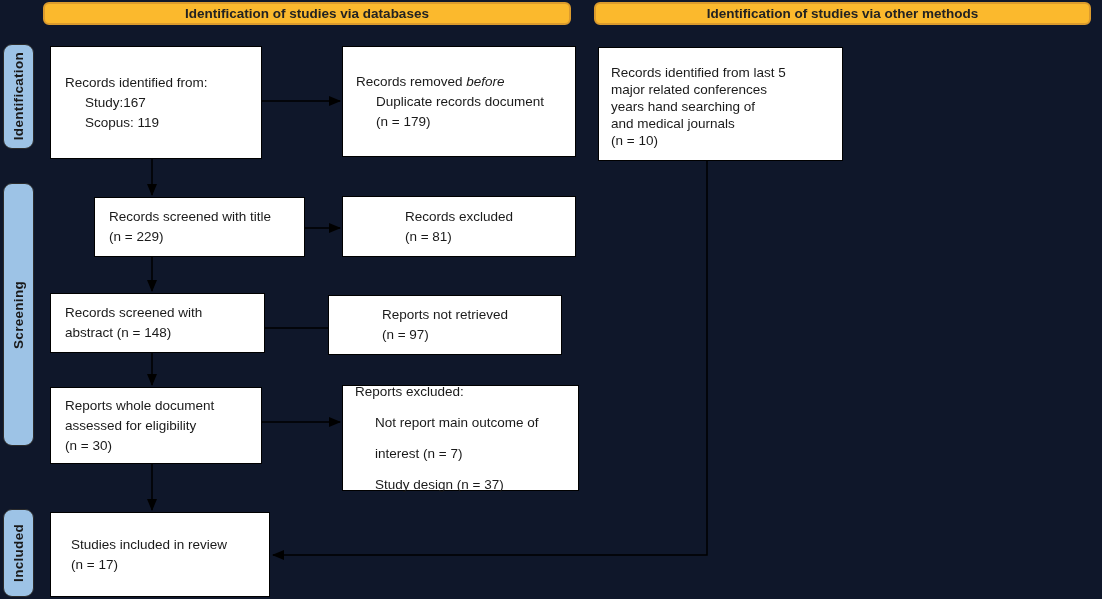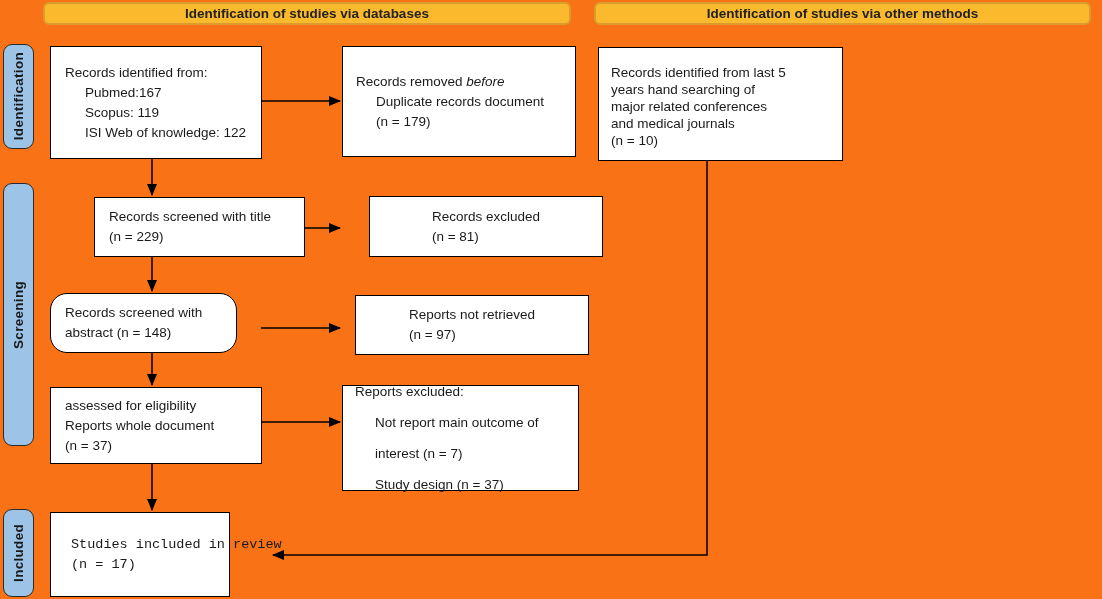--- a/index.html
+++ b/index.html
@@ -1,17 +1,17 @@
 <!DOCTYPE html>
 <html><head>
 <meta charset="utf-8">
 <style>
   html,body { margin:0; padding:0; background:#ffffff; }
   #stage {
-    position:relative; width:1102px; height:599px; background:#f97316;
+    position:relative; width:1102px; height:599px; background:#0f172a;
     font-family:"Liberation Sans", sans-serif; color:#1a1a1a; overflow:hidden;
   }
   
   .banner {
     position:absolute; top:2px; height:23px;
     background:var(--banner-fill,#FBB92D);
     border:2px solid var(--banner-border,#DB9B2D);
     border-radius:6px;
     display:flex; align-items:center; justify-content:center;
     font-weight:bold; font-size:13.5px; color:#222222;
@@ -38,32 +38,32 @@
   #side-included       { top:509px; height:88px;  }
 
   
   .fbox {
     position:absolute; background:#ffffff; border:1.5px solid #000000;
     box-sizing:border-box; font-size:13.5px; line-height:20px;
     display:flex; flex-direction:column; justify-content:center;
   }
   .fbox .line { white-space:nowrap; }
   .fbox .indent { padding-left:20px; }
-  .fbox.centered { align-items:center;margin-left:27px; }
+  .fbox.centered { align-items:center; }
 
   #box-records-identified { left:50px;  top:46px;  width:212px; height:113px; padding-left:14px; }
   #box-records-removed    { left:342px; top:46px;  width:234px; height:111px; padding-left:13px; }
   #box-records-other      { left:598px; top:47px;  width:245px; height:114px; padding:4px 12px 0 12px; line-height:17px; justify-content:center; }
   #box-screened-title     { left:50px;  top:197px; width:211px; height:60px;  padding-left:14px;margin-left:44px; }
   #box-records-excluded   { left:342px; top:196px; width:234px; height:61px;  }
-  #box-screened-abstract  { left:50px;  top:293px; width:187px; height:60px;  padding-left:14px;border-radius:17px; }
+  #box-screened-abstract  { left:50px;  top:293px; width:215px; height:60px;  padding-left:14px; }
   #box-not-retrieved      { left:328px; top:295px; width:234px; height:60px;  }
   #box-assessed           { left:50px;  top:387px; width:212px; height:77px;  padding-left:14px; }
   #box-reports-excluded   { left:342px; top:385px; width:237px; height:106px; padding-left:12px; line-height:19px;gap:12px; }
-  #box-included-review    { left:50px;  top:512px; width:180px; height:85px;  padding-left:20px;font-family:Liberation Mono, monospace; }
+  #box-included-review    { left:50px;  top:512px; width:220px; height:85px;  padding-left:20px; }
 
   
   #connectors { position:absolute; left:0; top:0; width:1102px; height:599px; pointer-events:none; }
 </style>
 </head>
 <body>
 
 <div id="stage" style="--banner-fill: #FBB92D; --banner-border: #DB9B2D; --sidebar-fill: #9DC3E6;">
 
   <div class="banner" id="banner-db">
@@ -98,35 +98,34 @@
     <line x1="152" y1="159" x2="152" y2="195" stroke="#000" stroke-width="1.5" marker-end="url(#ah)"></line>
     <line x1="152" y1="257" x2="152" y2="291" stroke="#000" stroke-width="1.5" marker-end="url(#ah)"></line>
     <line x1="152" y1="353" x2="152" y2="385" stroke="#000" stroke-width="1.5" marker-end="url(#ah)"></line>
     <line x1="152" y1="464" x2="152" y2="510" stroke="#000" stroke-width="1.5" marker-end="url(#ah)"></line>
 
     <polyline points="707,161 707,555 273,555" fill="none" stroke="#000" stroke-width="1.5" marker-end="url(#ah)"></polyline>
   </svg>
 
   <div class="fbox" id="box-records-identified">
     <div class="line">Records identified from:</div>
-    <div class="line indent">Pubmed:167</div>
+    <div class="line indent">Study:167</div>
     <div class="line indent">Scopus: 119</div>
-    <div class="line indent">ISI Web of knowledge: 122</div>
   </div>
 
   <div class="fbox" id="box-records-removed">
     <div class="line"><span>Records removed </span><i>before</i></div>
     <div class="line indent">Duplicate records document</div>
     <div class="line indent">(n = 179)</div>
   </div>
 
   <div class="fbox" id="box-records-other">
     <div class="line">Records identified from last 5</div>
+    <div class="line">major related conferences</div>
     <div class="line">years hand searching of</div>
-    <div class="line">major related conferences</div>
     <div class="line">and medical journals</div>
     <div class="line">(n = 10)</div>
   </div>
 
   <div class="fbox" id="box-screened-title">
     <div class="line">Records screened with title</div>
     <div class="line">(n = 229)</div>
   </div>
 
   <div class="fbox centered" id="box-records-excluded">
@@ -142,23 +141,23 @@
   </div>
 
   <div class="fbox centered" id="box-not-retrieved">
     <div>
       <div class="line">Reports not retrieved</div>
       <div class="line">(n = 97)</div>
     </div>
   </div>
 
   <div class="fbox" id="box-assessed">
+    <div class="line">Reports whole document</div>
     <div class="line">assessed for eligibility</div>
-    <div class="line">Reports whole document</div>
-    <div class="line">(n = 37)</div>
+    <div class="line">(n = 30)</div>
   </div>
 
   <div class="fbox" id="box-reports-excluded">
     <div class="line">Reports excluded:</div>
     <div class="line indent">Not report main outcome of</div>
     <div class="line indent">interest (n = 7)</div>
     <div class="line indent">Study design (n = 37)</div>
   </div>
 
   <div class="fbox" id="box-included-review">

